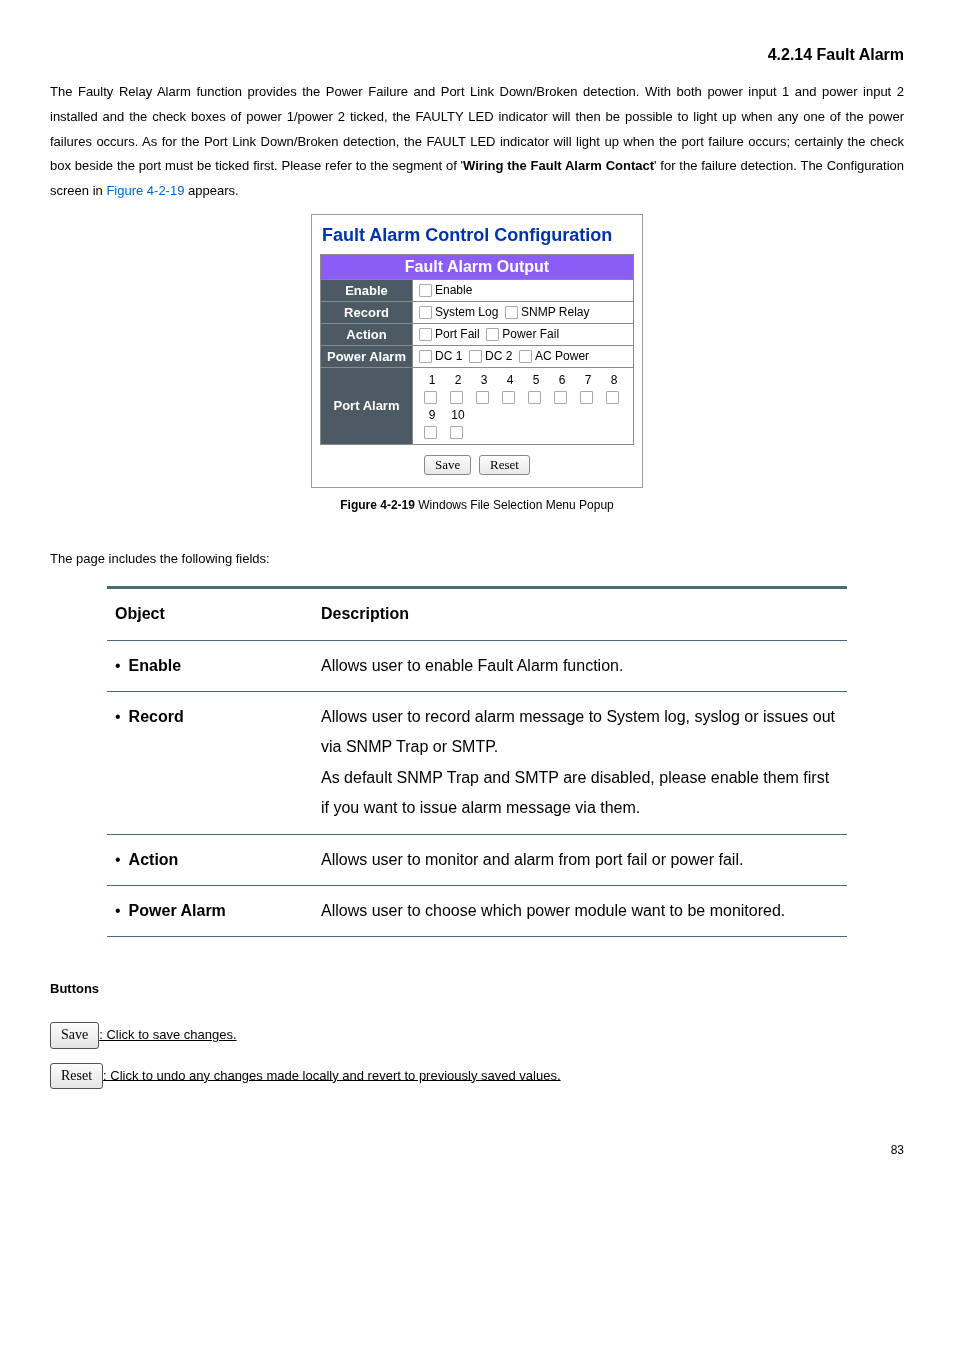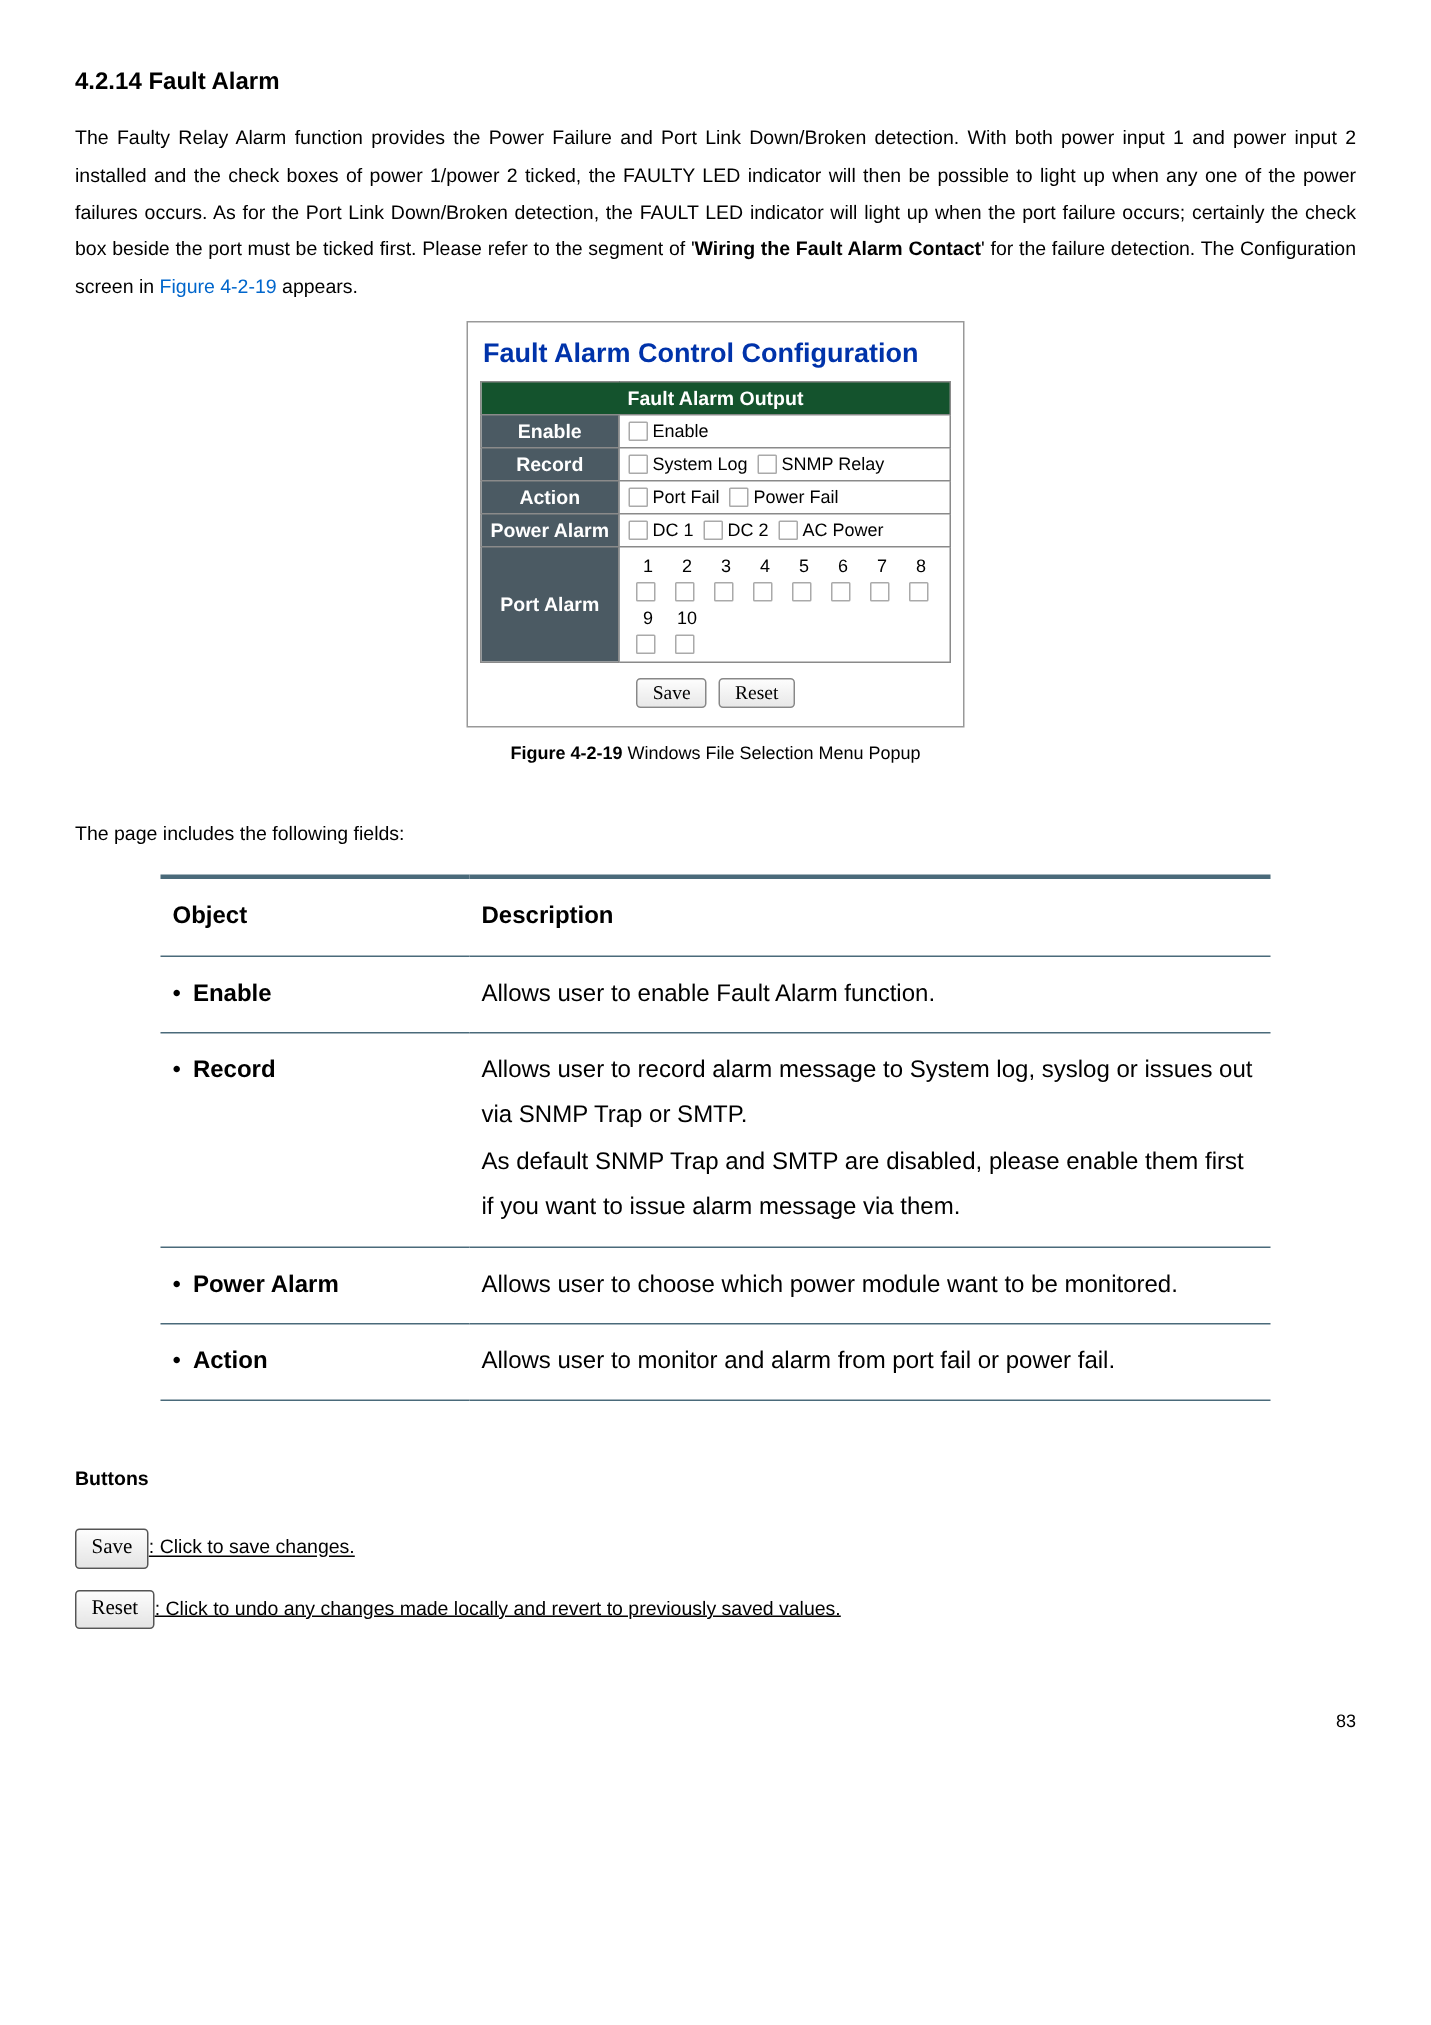--- a/index.html
+++ b/index.html
@@ -9,20 +9,21 @@
     margin: 0;
     padding: 40px 50px;
     width: 954px;
     box-sizing: border-box;
     line-height: 1.9;
   }
   .heading {
     font-weight: bold;
     font-size: 16px;
     margin-bottom: 10px;
+    text-align: right;
   }
   .intro {
     text-align: justify;
     margin-bottom: 5px;
   }
   .link {
     color: #0066cc;
   }
   .config-box {
     width: 332px;
@@ -43,25 +44,25 @@
     border-collapse: collapse;
     width: 100%;
     font-size: 12px;
   }
   .fa-table td, .fa-table th {
     border: 1px solid #8a8a8a;
     padding: 3px 6px;
     vertical-align: middle;
   }
   .fa-header {
-    background: #14532d;
+    background: #8b5cf6;
     color: #fff;
     font-weight: bold;
     text-align: center;
-    font-size: 13px;
+    font-size: 16px;
   }
   .fa-label {
     background: #4b5a63;
     color: #fff;
     font-weight: bold;
     text-align: center;
     width: 110px;
     font-size: 13px;
   }
   .cb {
@@ -287,27 +288,27 @@
   <tr>
     <td class="obj"><span class="bullet">•</span><span>Enable</span></td>
     <td>Allows user to enable Fault Alarm function.</td>
   </tr>
   <tr>
     <td class="obj"><span class="bullet">•</span><span>Record</span></td>
     <td style="white-space: pre-line;">Allows user to record alarm message to System log, syslog or issues out via SNMP Trap or SMTP.
 As default SNMP Trap and SMTP are disabled, please enable them first if you want to issue alarm message via them.</td>
   </tr>
   <tr>
+    <td class="obj"><span class="bullet">•</span><span>Action</span></td>
+    <td>Allows user to monitor and alarm from port fail or power fail.</td>
+  </tr>
+  <tr>
     <td class="obj"><span class="bullet">•</span><span>Power Alarm</span></td>
     <td>Allows user to choose which power module want to be monitored.</td>
   </tr>
-  <tr>
-    <td class="obj"><span class="bullet">•</span><span>Action</span></td>
-    <td>Allows user to monitor and alarm from port fail or power fail.</td>
-  </tr>
 </tbody>
   </table>
 
 <div class="buttons-hdr">Buttons</div>
 
 <div class="button-explain">
   <span class="inline-btn">Save</span><span>: Click to save changes.</span>
 </div>
 
 <div class="button-explain">

